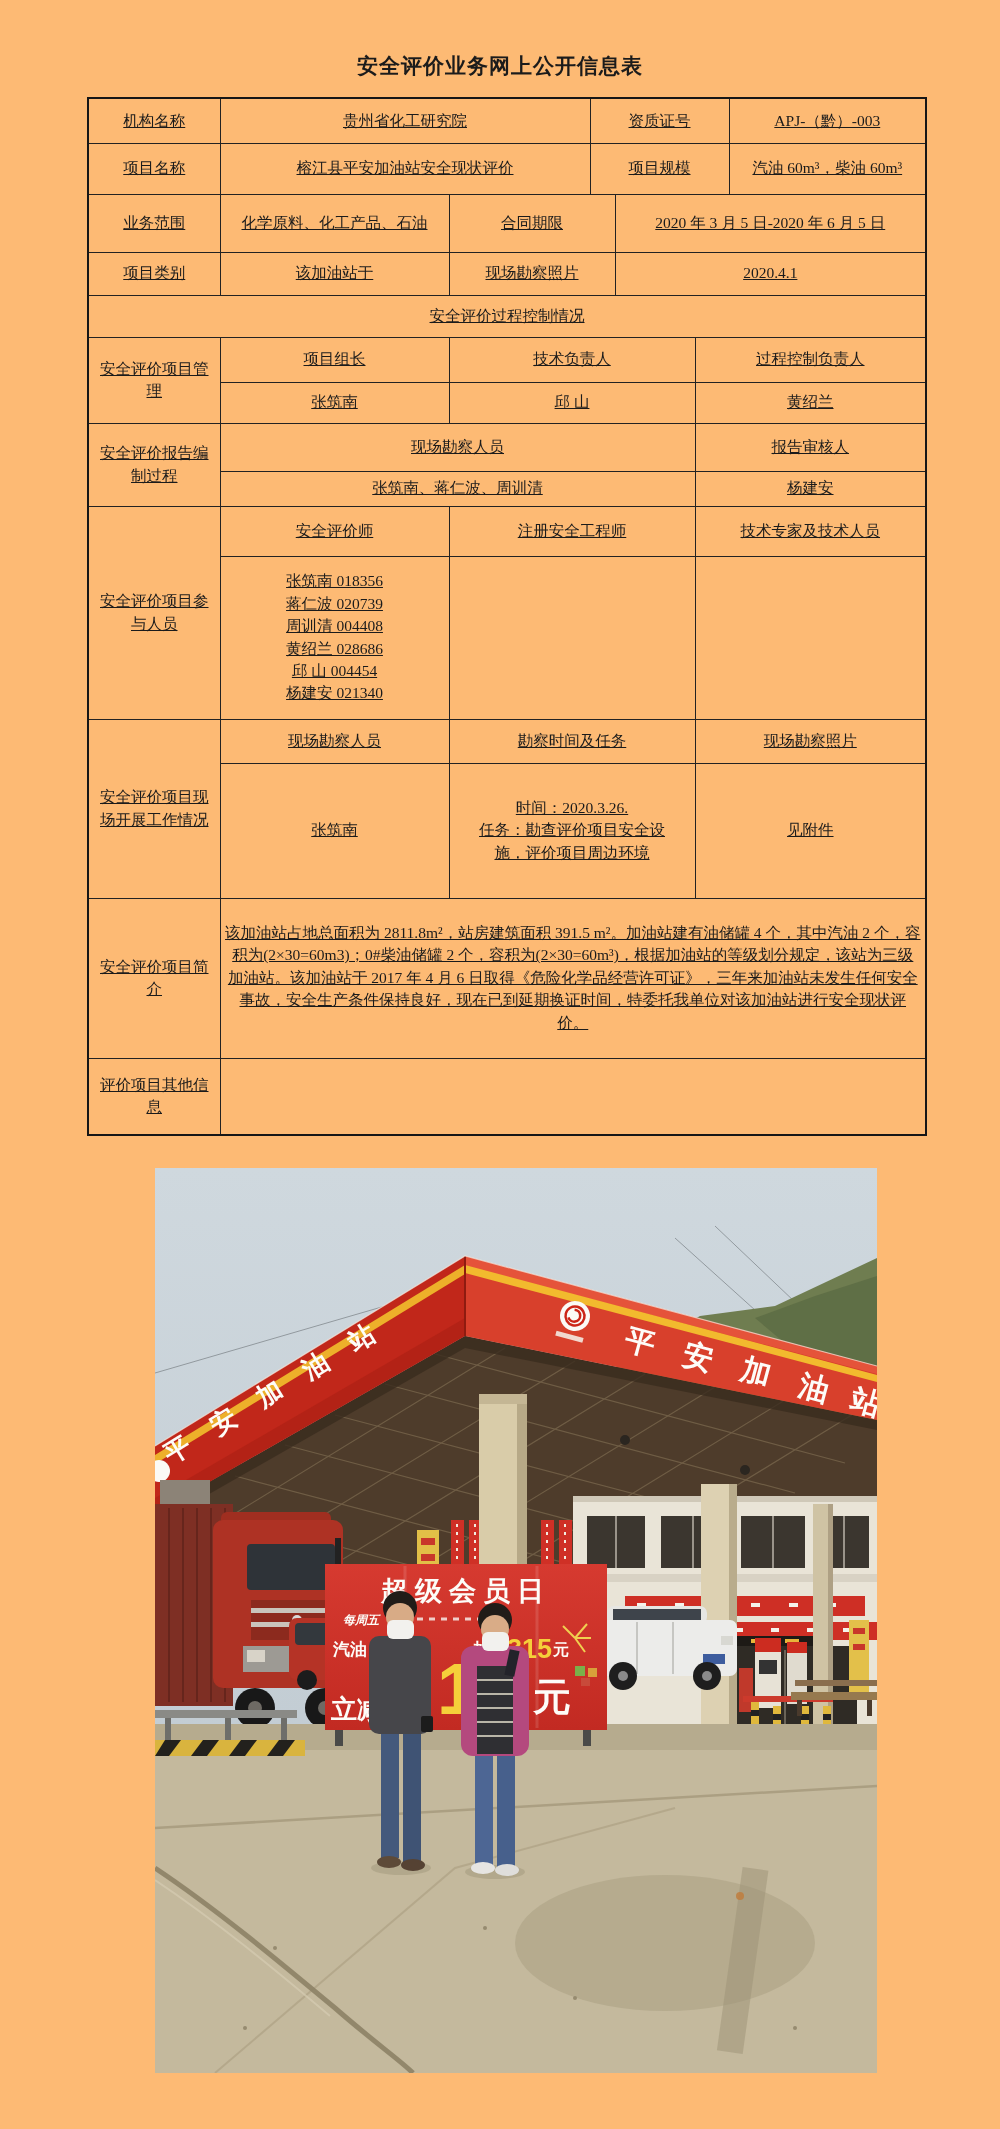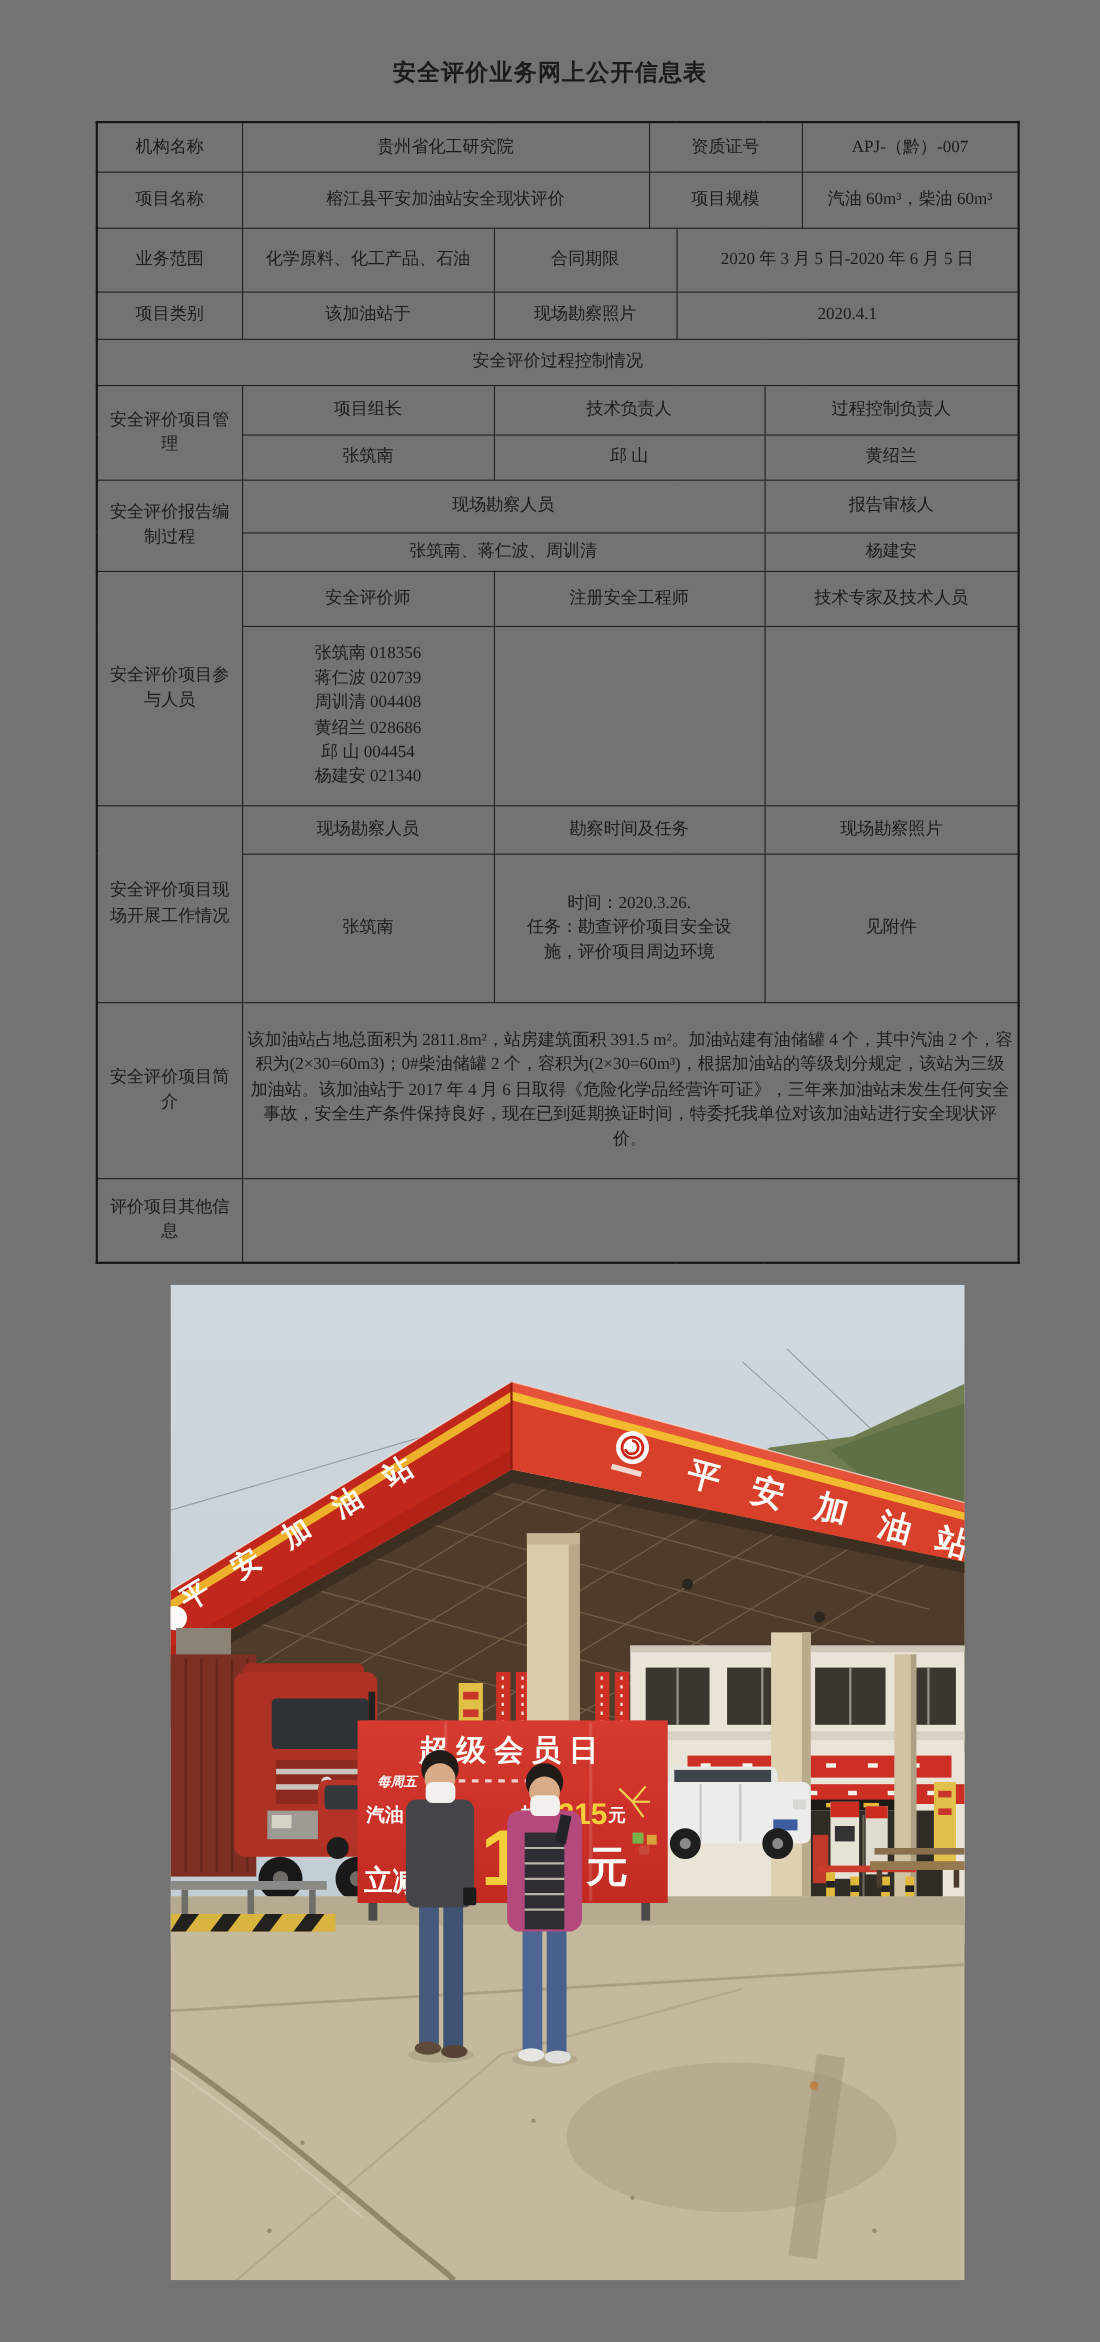--- a/index.html
+++ b/index.html
@@ -1,21 +1,21 @@
 <!DOCTYPE html>
 <html><head>
 <meta charset="utf-8">
 <style>
   html,body{margin:0;padding:0;background:#ffffff;}
-  #canvas{position:relative;width:1000px;height:2129px;background:#737373;overflow:hidden;
+  #canvas{position:relative;width:1000px;height:2129px;background:#fdba74;overflow:hidden;
           font-family:"Liberation Serif","DejaVu Serif",serif;color:#1b1b1b;}
   .doc-title{position:absolute;left:0;top:52px;width:1000px;text-align:center;
              font-size:21px;font-weight:700;letter-spacing:1px;}
-  table.info{position:absolute;left:87px;top:110px;width:838px;border-collapse:collapse;
-             table-layout:fixed;border:2.5px solid #161616;}
+  table.info{position:absolute;left:87px;top:97px;width:838px;border-collapse:collapse;
+             table-layout:fixed;border:2.5px solid #161616;text-decoration:underline;}
   table.info td{border:1.6px solid #222;text-align:center;vertical-align:middle;
                 font-size:15.5px;line-height:1.45;padding:1px 4px;overflow:hidden;}
   td.left{text-align:left;padding-left:7px;}
   td.justify{text-align:justify;padding:4px 9px;line-height:26px;font-size:15.5px;}
   td.namelist{text-align:left;padding-left:58px;line-height:27px;white-space:pre-line;margin-top:12px;}
   td.tasks{text-align:left;padding-left:8px;line-height:27px;white-space:pre-line;}
   .photo{position:absolute;left:155px;top:1168px;width:722px;height:905px;}
   svg text{font-family:"Liberation Sans","DejaVu Sans",sans-serif;}
 </style>
 </head>
@@ -32,21 +32,21 @@
     <col style="width:25px">
         <col style="width:80px">
         <col style="width:34px">
         <col style="width:197px">
   </colgroup>
   <tbody>
         <tr style="height:45px">
     <td>机构名称</td>
     <td colspan="2">贵州省化工研究院</td>
     <td colspan="3">资质证号</td>
-    <td>APJ-（黔）-007</td>
+    <td>APJ-（黔）-003</td>
   </tr>
   <tr style="height:51px">
     <td>项目名称</td>
     <td colspan="2" class="left">榕江县平安加油站安全现状评价</td>
     <td colspan="3">项目规模</td>
     <td class="left">汽油 60m³，柴油 60m³</td>
   </tr>
   <tr style="height:58px">
     <td>业务范围</td>
     <td>化学原料、化工产品、石油</td>

